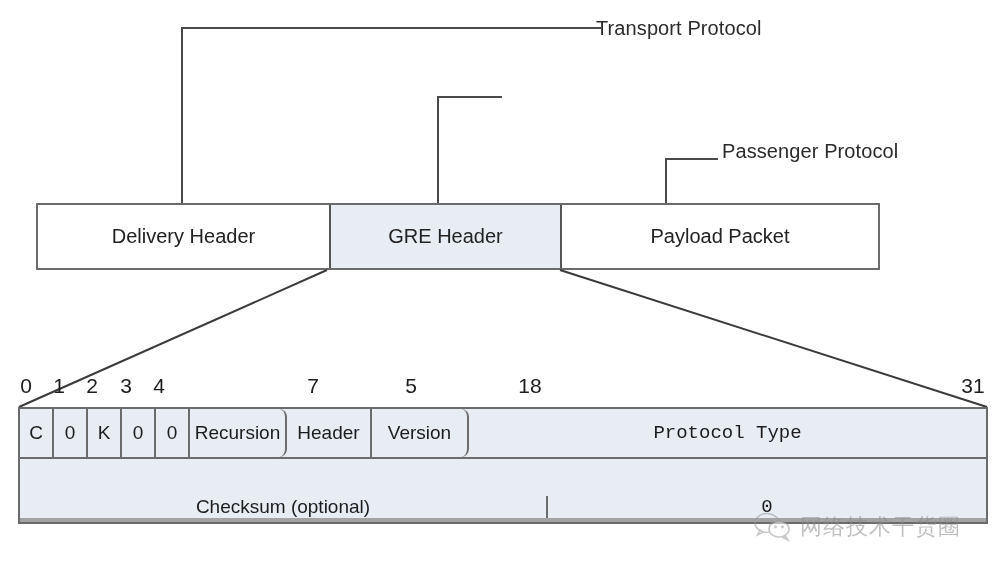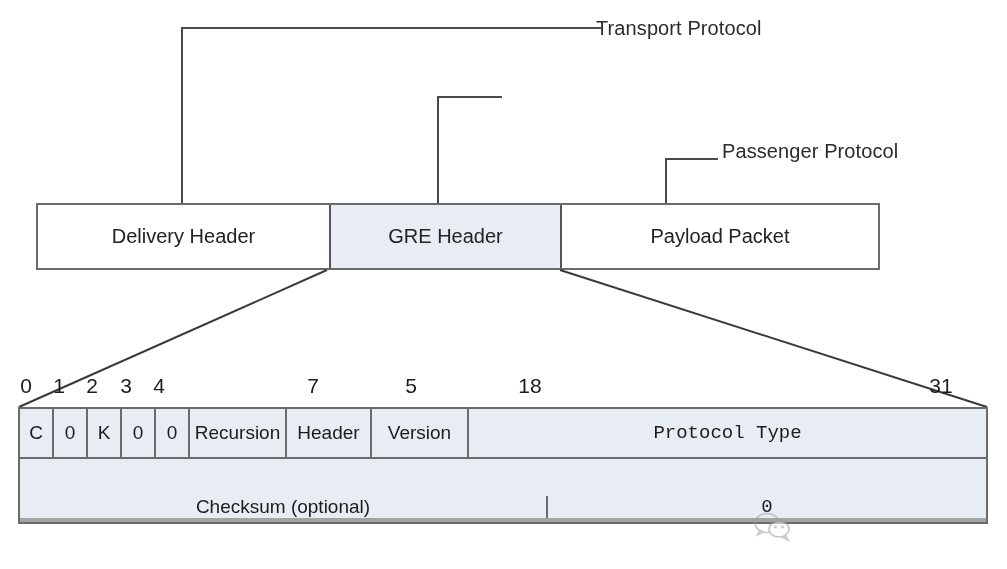--- a/index.html
+++ b/index.html
@@ -123,21 +123,21 @@
     color: #1c1c1c;
     box-sizing: border-box;
     background: #e8edf4;
     border-right: 2px solid #6b6b6b;
     white-space: nowrap;
   }
   .bit-cell.last { border-right: none; font-family: Liberation Mono, monospace; }
 
   
   .w-bit1  { width: 34px; }
-  .w-bit3  { width: 97px; }
+  .w-bit3  { width: 97px; border-radius: 8px; }
   .w-bit5  { width: 85px; }
   .w-bit16 { flex: 1; }
 
   
   #watermark {
     position: absolute;
     left: 754px;
     top: 512px;
     display: flex;
     align-items: center;
@@ -179,21 +179,21 @@
 
   <div id="bit-ruler">
     <span class="tick-label" style="left:26px">0</span>
     <span class="tick-label" style="left:59px">1</span>
     <span class="tick-label" style="left:92px">2</span>
     <span class="tick-label" style="left:126px">3</span>
     <span class="tick-label" style="left:159px">4</span>
     <span class="tick-label" style="left:313px">7</span>
     <span class="tick-label" style="left:411px">5</span>
     <span class="tick-label" style="left:530px">18</span>
-    <span class="tick-label" style="left:941px">31</span>
+    <span class="tick-label" style="left:973px">31</span>
   </div>
 
   <div id="bit-table">
 
     <div class="bit-row" id="bit-row-1">
       <div class="bit-cell w-bit1">C</div>
       <div class="bit-cell w-bit1">0</div>
       <div class="bit-cell w-bit1">K</div>
       <div class="bit-cell w-bit1">0</div>
       <div class="bit-cell w-bit1">0</div>
@@ -215,15 +215,16 @@
     <svg width="38" height="30" viewBox="0 0 38 30">
       <ellipse cx="13" cy="11" rx="12" ry="9.5" fill="none" stroke="#9a9a9a" stroke-width="1.6"></ellipse>
       <path d="M6 18 L3.5 23 L9 20.2 Z" fill="none" stroke="#9a9a9a" stroke-width="1.6"></path>
       <circle cx="9" cy="9" r="1.6" fill="#9a9a9a"></circle>
       <circle cx="17" cy="9" r="1.6" fill="#9a9a9a"></circle>
       <ellipse cx="25" cy="17" rx="10" ry="8" fill="#ffffff" stroke="#9a9a9a" stroke-width="1.6"></ellipse>
       <path d="M31 23.5 L34 28 L29 25.5 Z" fill="#ffffff" stroke="#9a9a9a" stroke-width="1.6"></path>
       <circle cx="21.5" cy="15" r="1.4" fill="#9a9a9a"></circle>
       <circle cx="28.5" cy="15" r="1.4" fill="#9a9a9a"></circle>
     </svg>
+    <span id="watermark-text">网络技术干货圈</span>
   </div>
 
 </div>
 
 </body></html>

